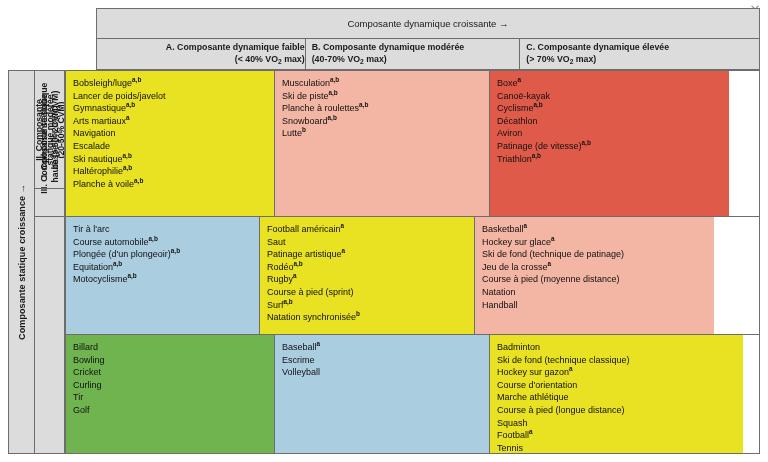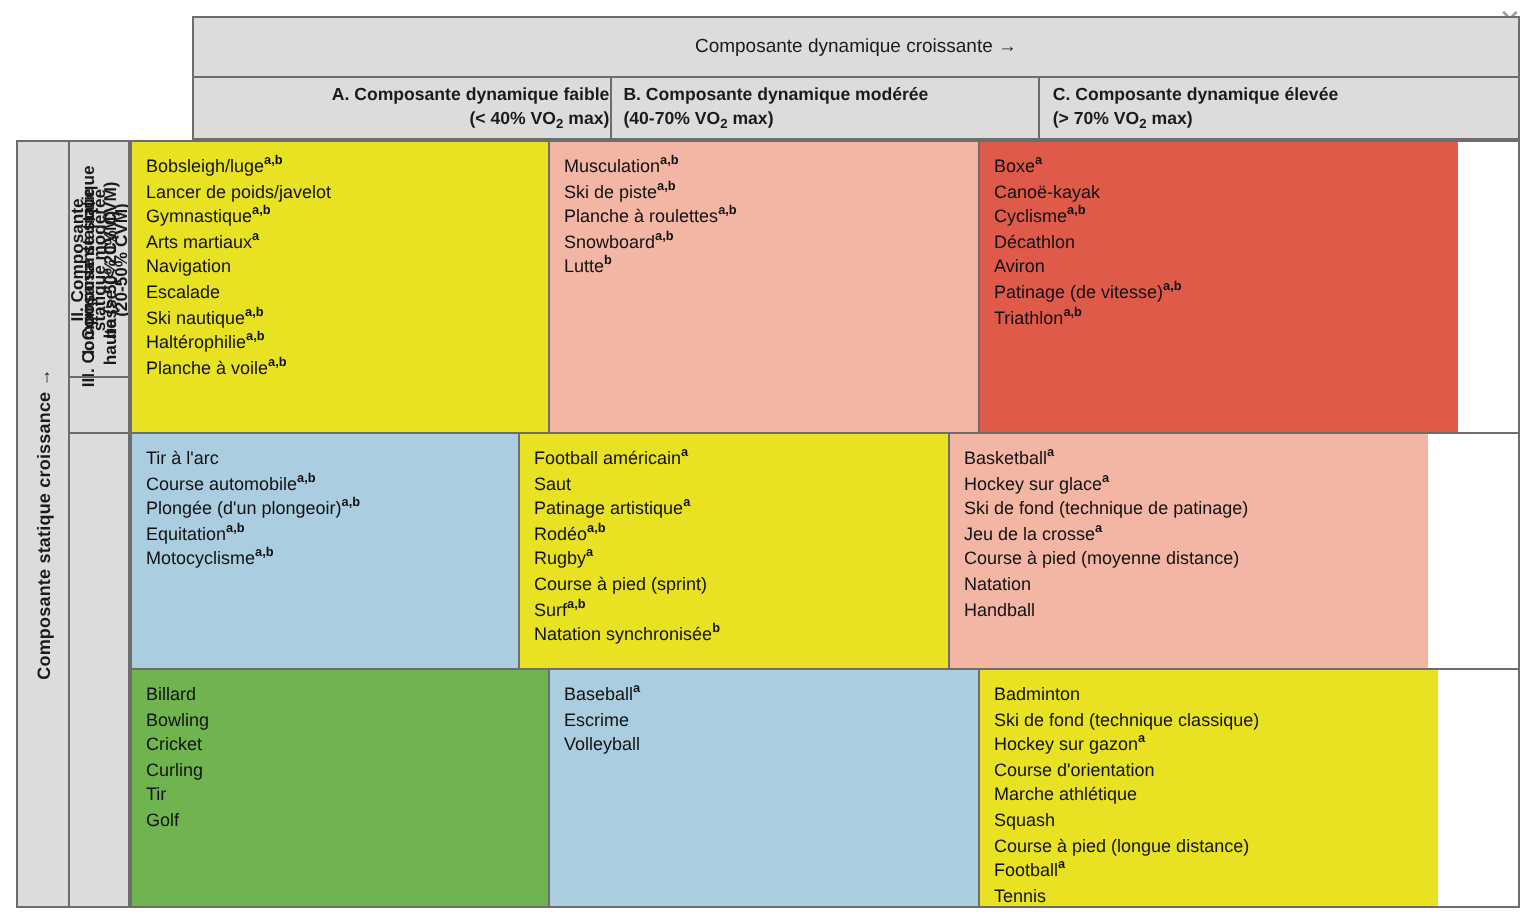--- a/index.html
+++ b/index.html
@@ -287,29 +287,29 @@
               <li><span>Golf</span></li>
             </ul>
           </div>
           <div class="cell" style="width: 215px; background: rgb(171, 205, 224);">
             <ul>
               <li><span>Baseball</span><sup>a</sup></li>
               <li><span>Escrime</span></li>
               <li><span>Volleyball</span></li>
             </ul>
           </div>
-          <div class="cell" style="width: 229px; background: rgb(232, 226, 34);">
+          <div class="cell" style="width: 253px; background: rgb(232, 226, 34);">
             <ul>
               <li><span>Badminton</span></li>
               <li><span>Ski de fond (technique classique)</span></li>
               <li><span>Hockey sur gazon</span><sup>a</sup></li>
               <li><span>Course d'orientation</span></li>
               <li><span>Marche athlétique</span></li>
+              <li><span>Course à pied (longue distance)</span></li>
               <li><span>Squash</span></li>
-              <li><span>Course à pied (longue distance)</span></li>
               <li><span>Football</span><sup>a</sup></li>
               <li><span>Tennis</span></li>
             </ul>
           </div>
         </div>
       </div>
 
   </div>
 </div>
 

